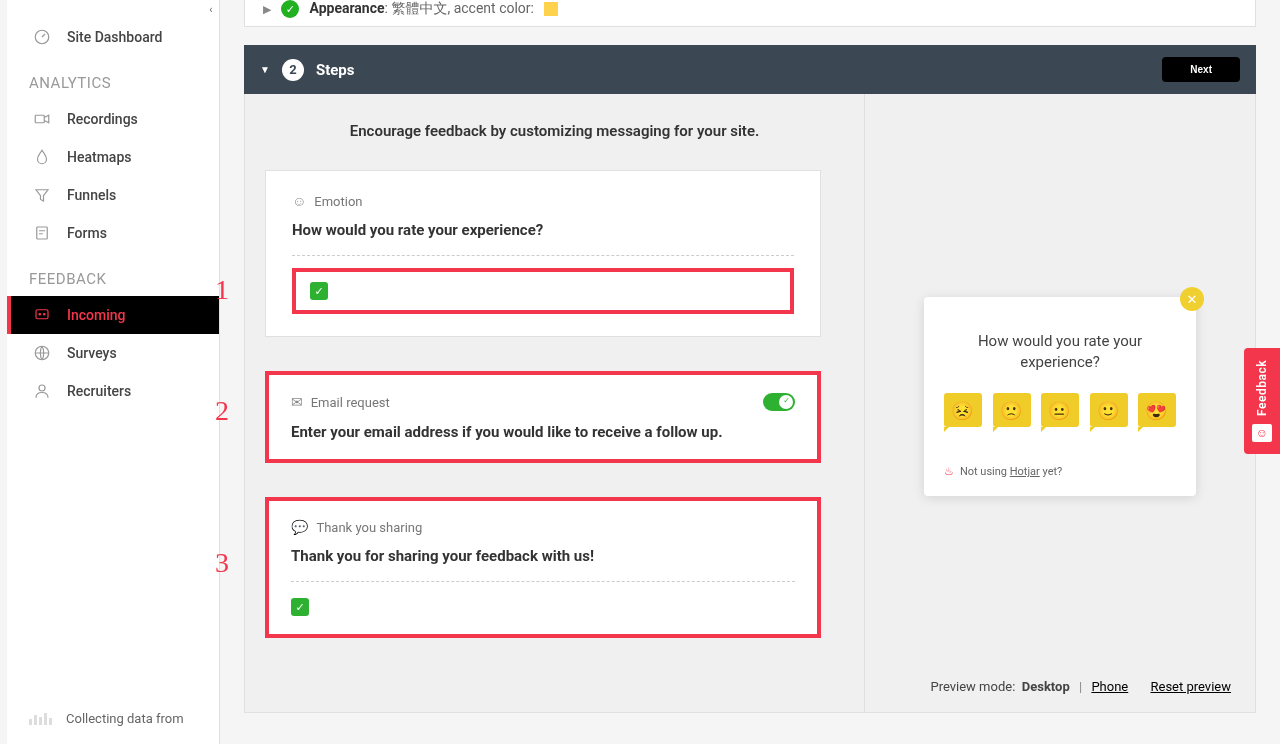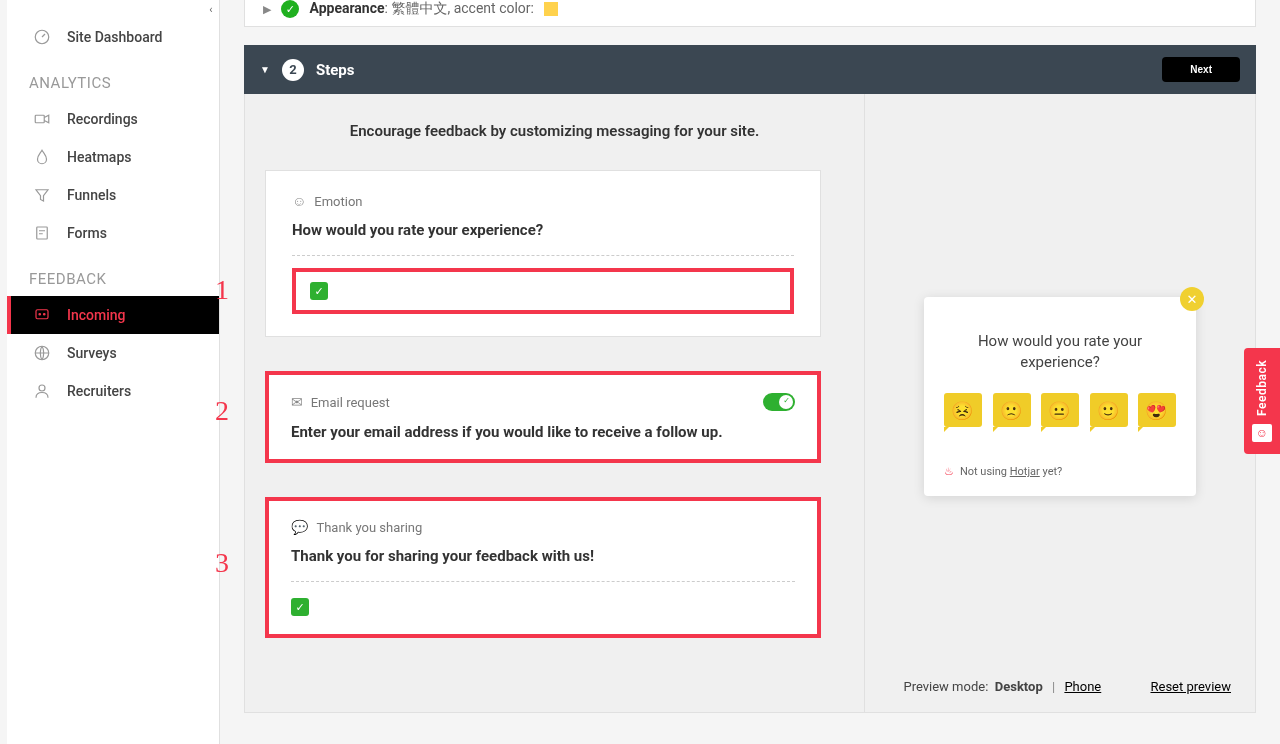--- a/index.html
+++ b/index.html
@@ -71,21 +71,21 @@
 .emoji { width: 38px; height: 34px; background: #f0cc28; border-radius: 3px; display: flex; align-items: center; justify-content: center; font-size: 18px; cursor: pointer; position: relative; }
 .emoji::before { content: ''; position: absolute; bottom: -5px; left: 0; border-width: 5px 5px 0 0; border-style: solid; border-color: #f0cc28 transparent transparent transparent; }
 .preview-footer { margin-top: 38px; font-size: 11px; color: #666; display: flex; align-items: center; gap: 6px; }
 .preview-footer a { text-decoration: underline; color: #666; }
 .flame { color: #f4364c; font-size: 11px; }
 
 .preview-mode-bar { text-align: right; font-size: 13px; color: #444; padding: 0 24px; }
 .preview-mode-bar .sep { margin: 0 6px; color: #888; }
 .preview-mode-bar a { text-decoration: underline; color: #000000; cursor: pointer; }
 .preview-mode-bar strong { font-weight: 700; }
-.preview-mode-bar .reset { margin-left: 46px; }
+.preview-mode-bar .reset { margin-left: 19px; }
 
 
 .feedback-tab { position: absolute; right: 0; top: 348px; width: 36px; background: #f4364c; color: #fff; border-radius: 4px 0 0 4px; padding: 12px 0; display: flex; flex-direction: column; align-items: center; cursor: pointer; }
 .feedback-tab .label { writing-mode: vertical-rl; transform: rotate(180deg); font-size: 12px; font-weight: 600; letter-spacing: 0.5px; margin-bottom: 8px; }
 .feedback-tab .smiley { width: 20px; height: 18px; background: #fff; border-radius: 2px; display: flex; align-items: center; justify-content: center; font-size: 12px; color: #f4364c; }
 
 svg { display: block; }
 </style>
 </head>
 <body>
@@ -163,20 +163,30 @@
     </div>
     <div class="nav-item">
       <span class="icon">
           <svg width="18" height="18" viewBox="0 0 24 24" fill="none" stroke="currentColor" stroke-width="1.6">
             <circle cx="12" cy="8" r="4"></circle>
             <path d="M4 21 C4 16 8 14 12 14 C16 14 20 16 20 21"></path>
           </svg>
         </span>
       <span class="nav-item-text">Recruiters</span>
     </div>
+  </div>
+  <div class="sidebar-footer">
+    <span class="bars">
+      <span style="height:6px"></span>
+        <span style="height:10px"></span>
+        <span style="height:8px"></span>
+        <span style="height:12px"></span>
+        <span style="height:7px"></span>
+    </span>
+    <span>Collecting data from</span>
   </div>
 </div>
 
 <div class="main">
 
   <div class="appearance-bar">
     <span class="tri">▶</span>
     <span class="check-circle">✓</span>
     <span>
       <strong>Appearance</strong>: <span>繁體中文, accent color:</span>

